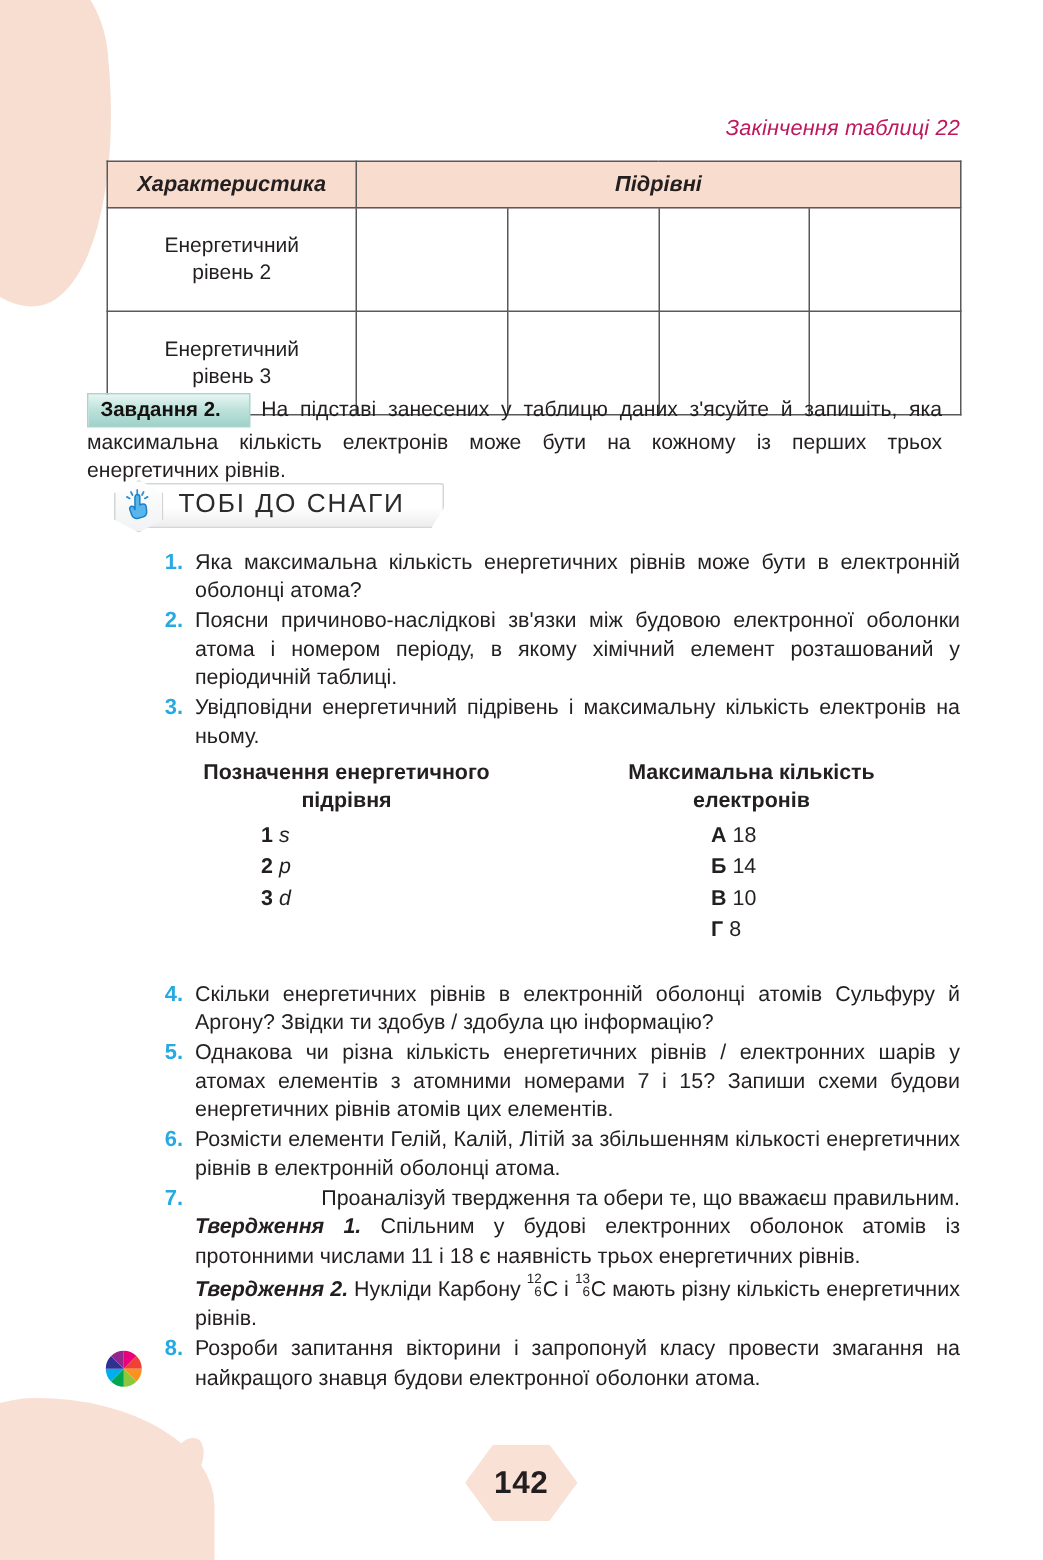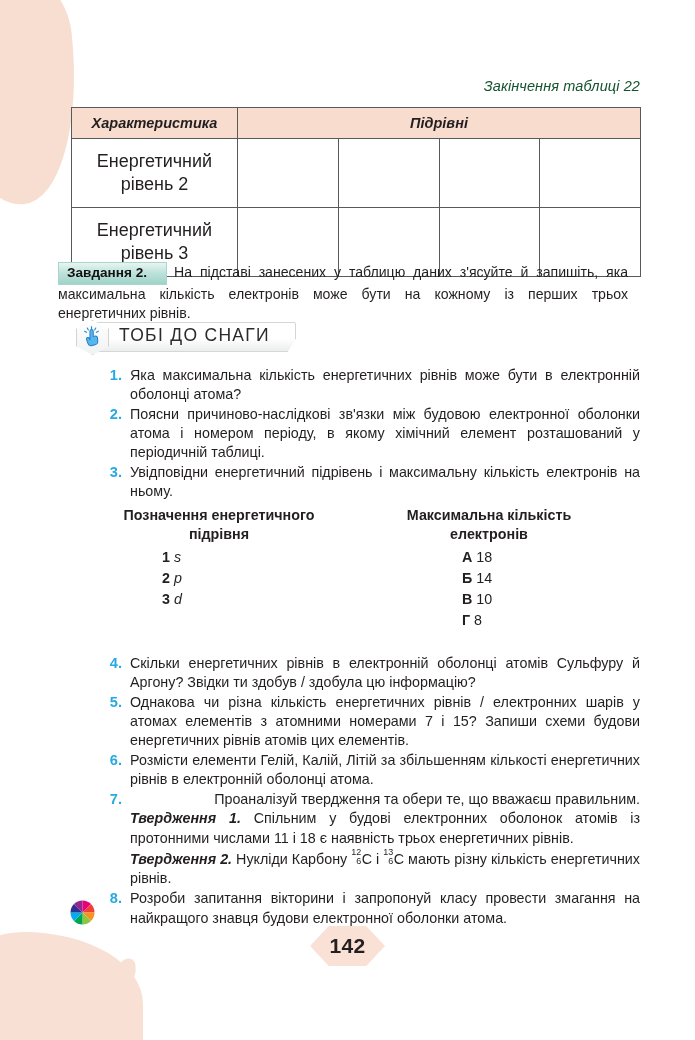--- a/index.html
+++ b/index.html
@@ -65,21 +65,21 @@
   }
 
   
   .running-head {
     position: absolute;
     right: 55px;
     top: 78px;
     font-style: italic;
     font-size: 14.5px;
     letter-spacing: .1px;
-    color: #14532d;
+    color: #be185d;
   }
 
   
   .tbl-wrap { position: absolute; left: 71px; top: 107px; width: 462px; }
   table.level-table {
     border-collapse: collapse;
     width: 570px;
     table-layout: fixed;
   }
   table.level-table td, table.level-table th {
@@ -91,21 +91,21 @@
     font-style: italic;
     font-weight: bold;
     font-size: 14.5px;
     height: 30px;
     color: #231f20;
   }
   .col-char { width: 165px; }
   .col-sub  { width: 101px; }
   table.level-table tbody td.rowlabel {
     text-align: center;
-    font-size: 18px;
+    font-size: 14px;
     line-height: 1.28;
     height: 62px;
     padding: 3px 6px;
     color: #231f20;
   }
 
   
   .task-block {
     position: absolute;
     left: 58px; top: 262px;
@@ -184,21 +184,21 @@
     color: #27a9e1;
     margin-right: 8px;
     font-size: 14.6px;
   }
   .qtext { flex: 1; text-align: justify; }
   .qtext.nojust { text-align: right; }
 
   
   .match {
     position: absolute;
-    left: 84px; top: 506px;
+    left: 96px; top: 506px;
     width: 540px;
     display: flex;
     font-size: 14.3px;
     color: #231f20;
   }
   .match-col { width: 270px; }
   .match-head {
     font-weight: bold;
     text-align: center;
     line-height: 1.3;
@@ -243,22 +243,22 @@
     position: absolute;
     left: 70px; top: 900px;
     width: 25px; height: 25px;
   }
 
   
   .pagenum {
     position: absolute;
     left: 50%;
     transform: translateX(-50%);
-    top: 926px;
-    width: 75px; height: 40px;
+    top: 963px;
+    width: 75px; height: 51px;
   }
   .pagenum-hex {
     position: absolute; inset: 0;
     background: #fae1d6;
     clip-path: polygon(25% 0%, 75% 0%, 100% 50%, 75% 100%, 25% 100%, 0% 50%);
   }
   .pagenum-label {
     position: absolute; inset: 0;
     display: flex; align-items: center; justify-content: center;
     font-size: 21px; font-weight: bold; color: #231f20;

